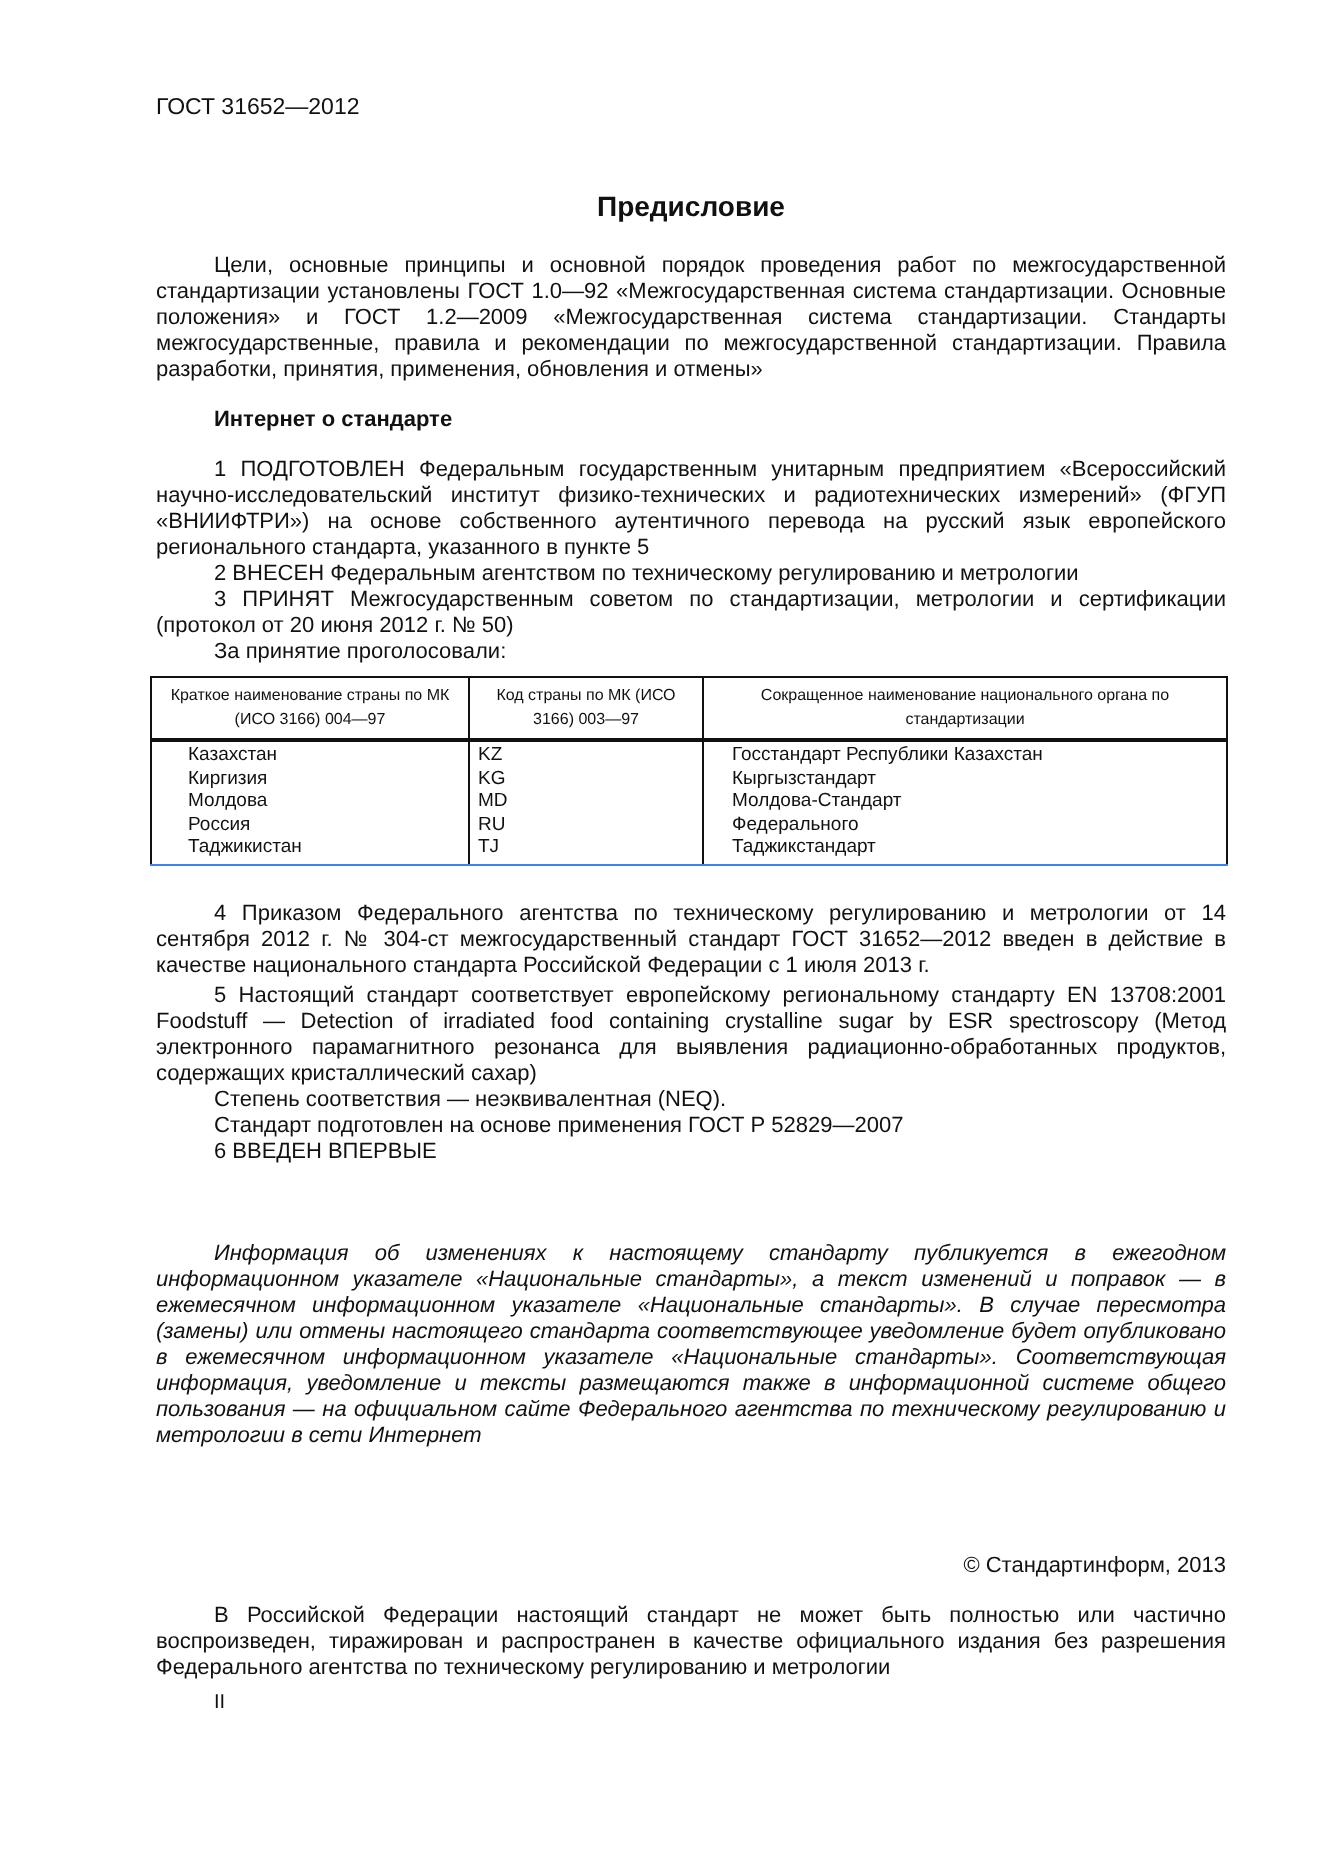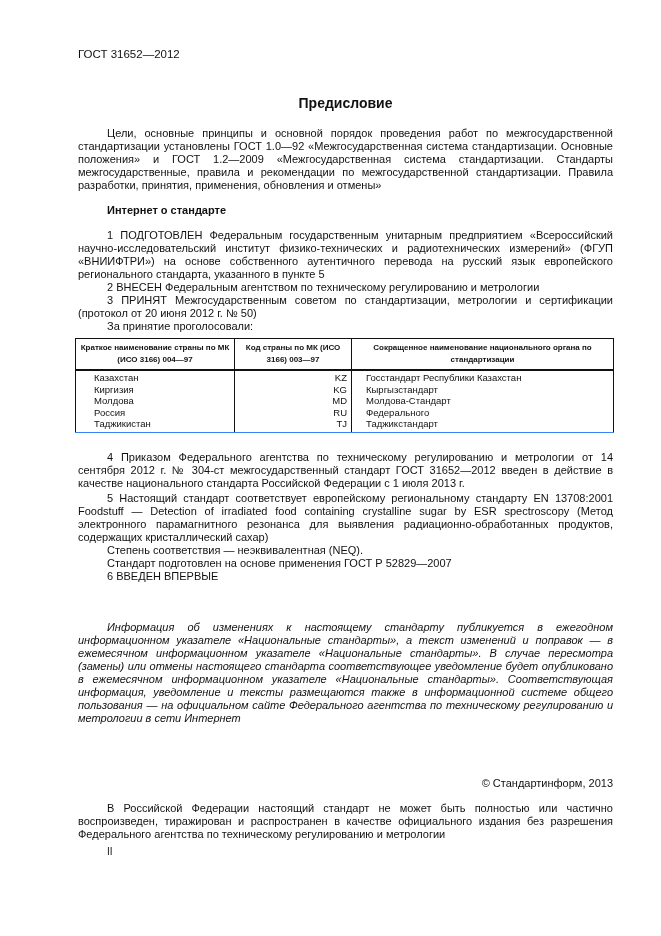--- a/index.html
+++ b/index.html
@@ -13,30 +13,30 @@
     .para { font-size: 11px; line-height: 13px; text-align: justify; margin: 0; }
     .indent { text-indent: 29px; }
     .block { position: absolute; left: 0; width: 535px; }
     .section-head { font-weight: bold; font-size: 11px; text-indent: 29px; }
     table.votes {
       position: absolute; left: -3px; top: 338px; width: 539px;
       border-collapse: collapse; font-size: 9.5px;
     }
     table.votes th {
       border: 1px solid #111; border-bottom: 2px solid #111;
-      font-weight: bold; font-size: 8px; line-height: 12px; padding: 3px 2px; text-align: center; height: 23px;
+      font-weight: normal; font-size: 8px; line-height: 12px; padding: 3px 2px; text-align: center; height: 23px;
     }
     table.votes td {
       border-left: 1px solid #111; border-right: 1px solid #111;
       font-size: 9.5px; line-height: 11.5px; padding: 0 4px;
     }
     table.votes tbody tr:first-child td { padding-top: 1px; }
     table.votes tbody tr:last-child td { border-bottom: 1px solid #3b82f6; padding-bottom: 2px; }
     .c1 { width: 136px; padding-left: 18px !important; }
-    .c2 { width: 108px; text-align: right; }
+    .c2 { width: 108px; text-align: left; }
     .c3 { padding-left: 14px !important; }
     .italic { font-style: italic; }
     .copyright { position: absolute; top: 777px; right: 0; font-size: 11px; }
     .page-num { position: absolute; top: 846px; left: 0; font-size: 10px; padding-left: 29px; }
   </style>
 </head>
 <body>
 
 <div class="page">
   <div class="doc-code">ГОСТ 31652—2012</div>

